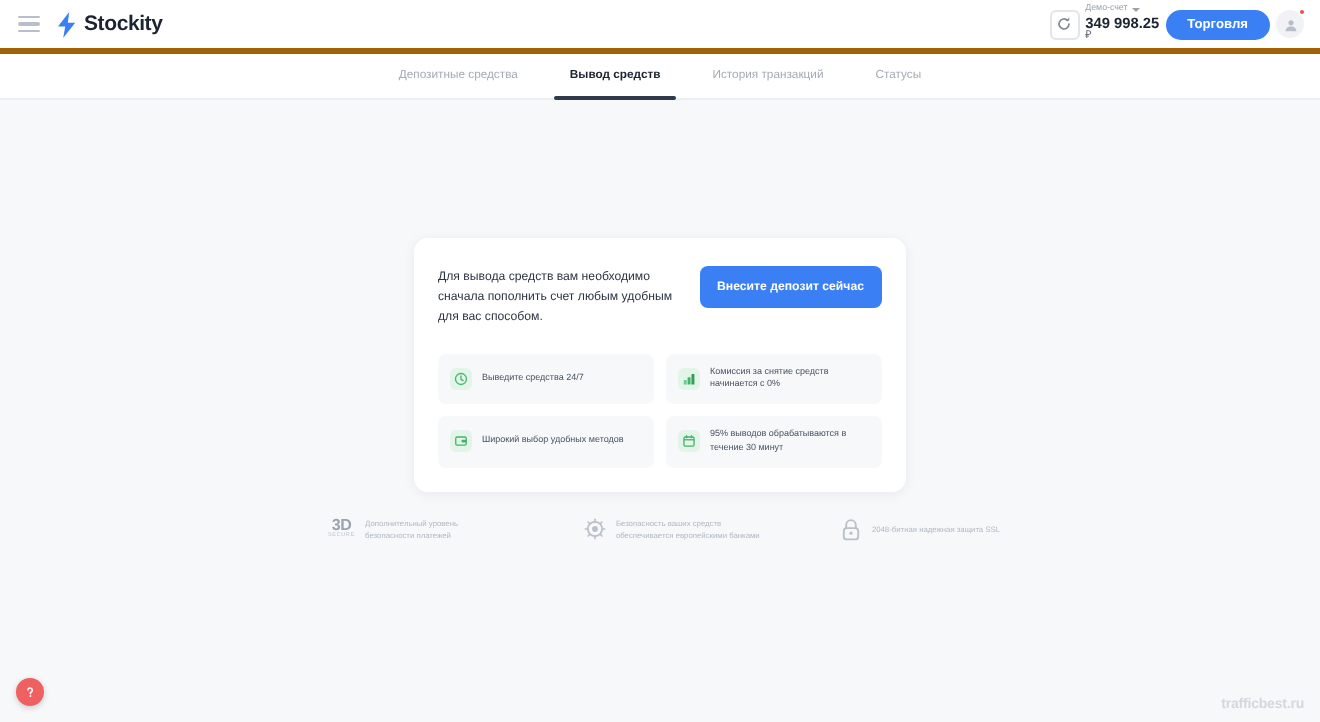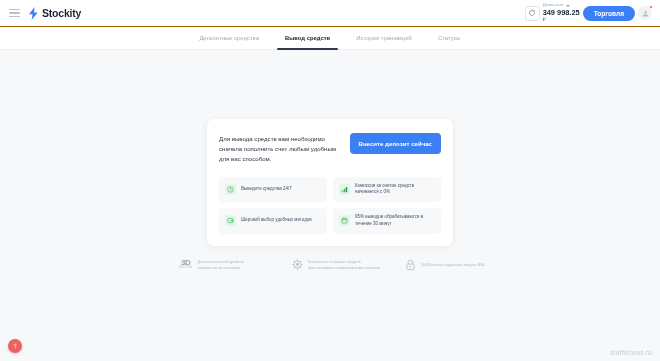--- a/index.html
+++ b/index.html
@@ -11,21 +11,21 @@
     position:relative;
   }
 
   
   .topbar {
     height:27px;
     background:#ffffff;
     display:flex;
     align-items:center;
     padding:0 8px 0 9px;
-    border-bottom:1px solid #a16207;
+    border-bottom:3px solid #a16207;
     position:relative;
     z-index:5;
   }
   .burger { width:11px; display:flex; flex-direction:column; gap:2px; margin-right:8px; cursor:pointer; }
   .burger i { display:block; height:1.4px; background:#b9bfc9; border-radius:1px; }
 
   .logo-wrap { display:flex; align-items:center; gap:3px; }
   .logo-mark { width:11px; height:13px; display:block; }
   .logo-text {
     font-size:10.5px; font-weight:bold; letter-spacing:-0.2px; color:#1b2430;
@@ -105,21 +105,21 @@
   }
   .f-icon {
     width:11px;height:11px;border-radius:3px;background:#e3f4e8;
     display:flex;align-items:center;justify-content:center;flex:0 0 auto;
   }
   .f-icon svg { width:7px;height:7px;display:block; }
   .f-text { font-size:4.5px; line-height:1.5; color:#475162; }
 
   
   .trust-row {
-    display:flex; gap:25px; margin-top:13px; padding-left:4px;
+    display:flex; gap:40px; margin-top:13px; padding-left:4px;
   }
   .trust { display:flex; gap:5px; align-items:center; max-width:88px; }
   .t-icon { flex:0 0 auto; display:flex; align-items:center; justify-content:center; }
   .t-text { font-size:3.9px; line-height:1.52; color:#b0b7c2; }
 
   .secure3d { display:flex; flex-direction:column; align-items:center; line-height:1; }
   .secure3d b { font-size:8px; color:#9ba3af; letter-spacing:-0.3px; }
   .secure3d span { font-size:2.7px; color:#b9c0ca; letter-spacing:0.4px; margin-top:0.5px; }
 
   

